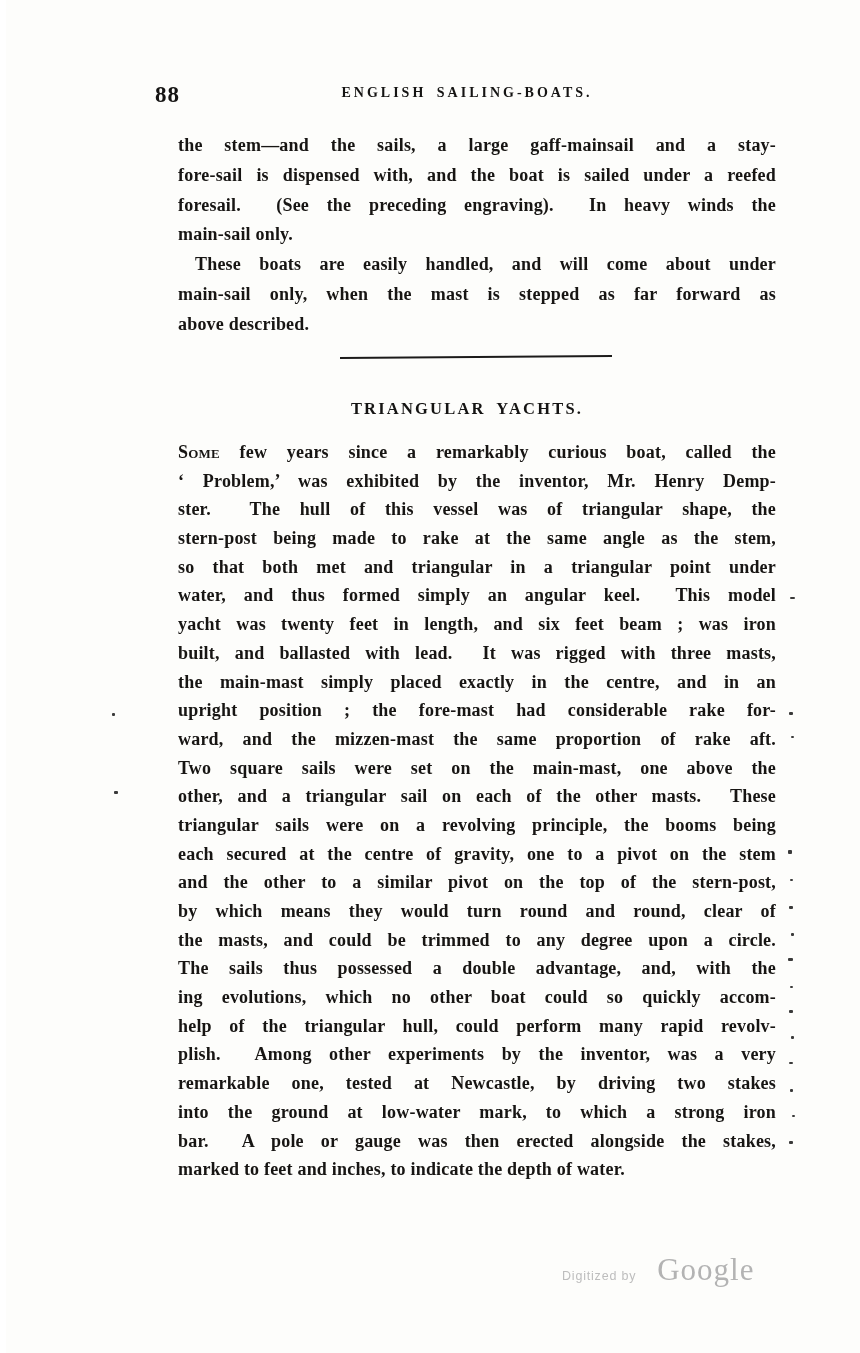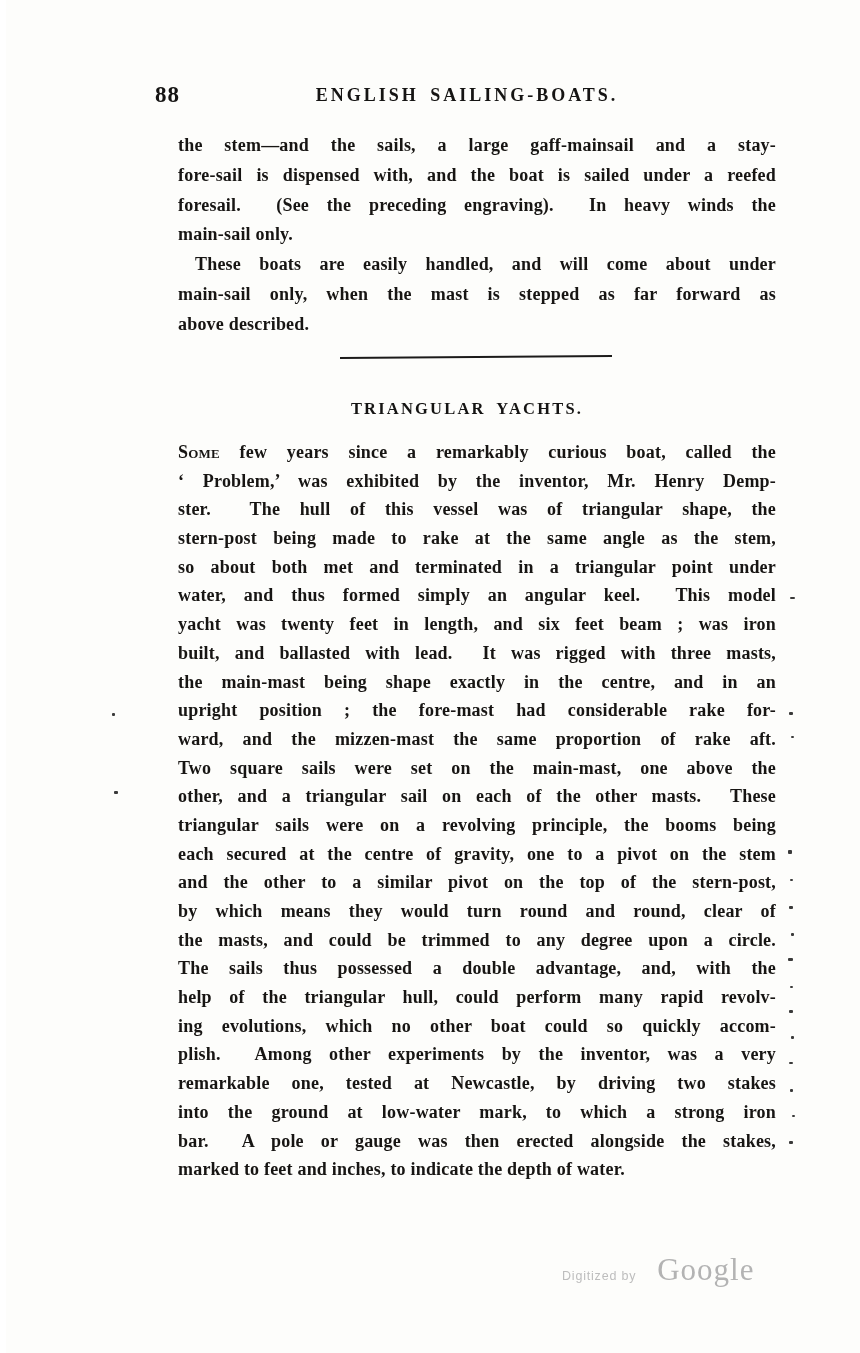--- a/index.html
+++ b/index.html
@@ -12,21 +12,21 @@
   .page{
     position:absolute;left:6px;top:0;width:860px;height:1353px;
     background:#fdfdfb;overflow:hidden;
   }
   .page-number{
     position:absolute;left:149px;top:82px;
     font-size:23px;font-weight:bold;letter-spacing:1px;color:#151413;
   }
   .running-title{
     position:absolute;left:152px;top:85px;width:618px;
-    text-align:center;font-size:18px;font-weight:bold;
+    text-align:center;font-size:14px;font-weight:bold;
     letter-spacing:3px;color:#151413;word-spacing:4px;
   }
   .textcol{
     position:absolute;left:152px;width:618px;color:#171513;
     font-weight:bold;letter-spacing:0.2px;
   }
   .intro{top:131px;font-size:18px;}
   .intro .tline{height:29.8px;line-height:29.8px;}
   .sect-body{top:438px;font-size:18px;}
   .sect-body .tline{height:28.7px;line-height:28.7px;}
@@ -81,37 +81,37 @@
 
   <div class="divider"></div>
 
   <div class="section-heading">TRIANGULAR YACHTS.</div>
 
   <div class="textcol sect-body" id="section-body">
       <div class="tline"><span class="lead-sc">Some</span> few years since a remarkably curious boat, called the</div>
       <div class="tline">‘ Problem,’ was exhibited by the inventor, Mr. Henry Demp-</div>
       <div class="tline">ster.  The hull of this vessel was of triangular shape, the</div>
       <div class="tline">stern-post being made to rake at the same angle as the stem,</div>
-      <div class="tline">so about both met and terminated in a triangular point under</div>
+      <div class="tline">so that both met and triangular in a triangular point under</div>
       <div class="tline">water, and thus formed simply an angular keel.  This model</div>
       <div class="tline">yacht was twenty feet in length, and six feet beam ; was iron</div>
       <div class="tline">built, and ballasted with lead.  It was rigged with three masts,</div>
-      <div class="tline">the main-mast being shape exactly in the centre, and in an</div>
+      <div class="tline">the main-mast simply placed exactly in the centre, and in an</div>
       <div class="tline">upright position ; the fore-mast had considerable rake for-</div>
       <div class="tline">ward, and the mizzen-mast the same proportion of rake aft.</div>
       <div class="tline">Two square sails were set on the main-mast, one above the</div>
       <div class="tline">other, and a triangular sail on each of the other masts.  These</div>
       <div class="tline">triangular sails were on a revolving principle, the booms being</div>
       <div class="tline">each secured at the centre of gravity, one to a pivot on the stem</div>
       <div class="tline">and the other to a similar pivot on the top of the stern-post,</div>
       <div class="tline">by which means they would turn round and round, clear of</div>
       <div class="tline">the masts, and could be trimmed to any degree upon a circle.</div>
       <div class="tline">The sails thus possessed a double advantage, and, with the</div>
+      <div class="tline">ing evolutions, which no other boat could so quickly accom-</div>
       <div class="tline">help of the triangular hull, could perform many rapid revolv-</div>
-      <div class="tline">ing evolutions, which no other boat could so quickly accom-</div>
       <div class="tline">plish.  Among other experiments by the inventor, was a very</div>
       <div class="tline">remarkable one, tested at Newcastle, by driving two stakes</div>
       <div class="tline">into the ground at low-water mark, to which a strong iron</div>
       <div class="tline">bar.  A pole or gauge was then erected alongside the stakes,</div>
       <div class="tline last">marked to feet and inches, to indicate the depth of water.</div>
     </div>
 
   <div class="watermark">
     <span class="wm-prefix">Digitized by</span>
     <span class="wm-brand">Google</span>

